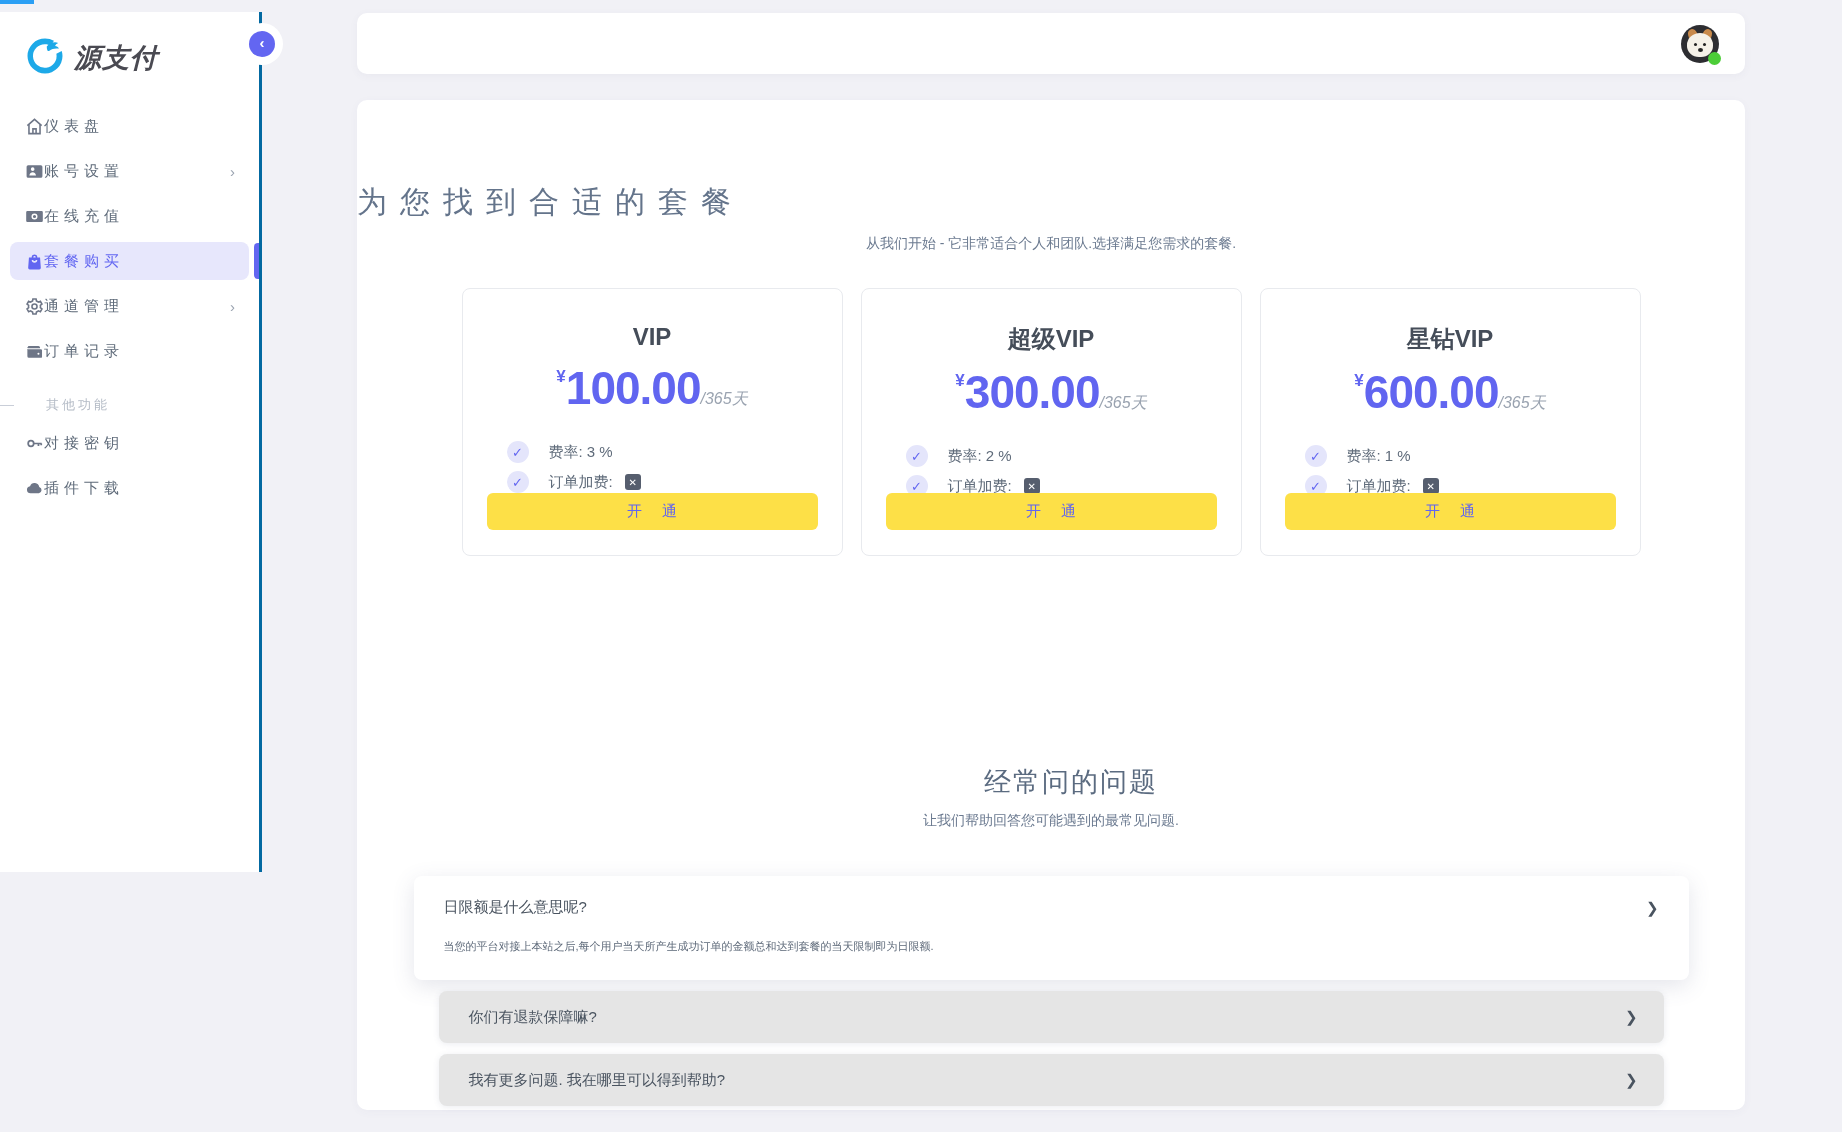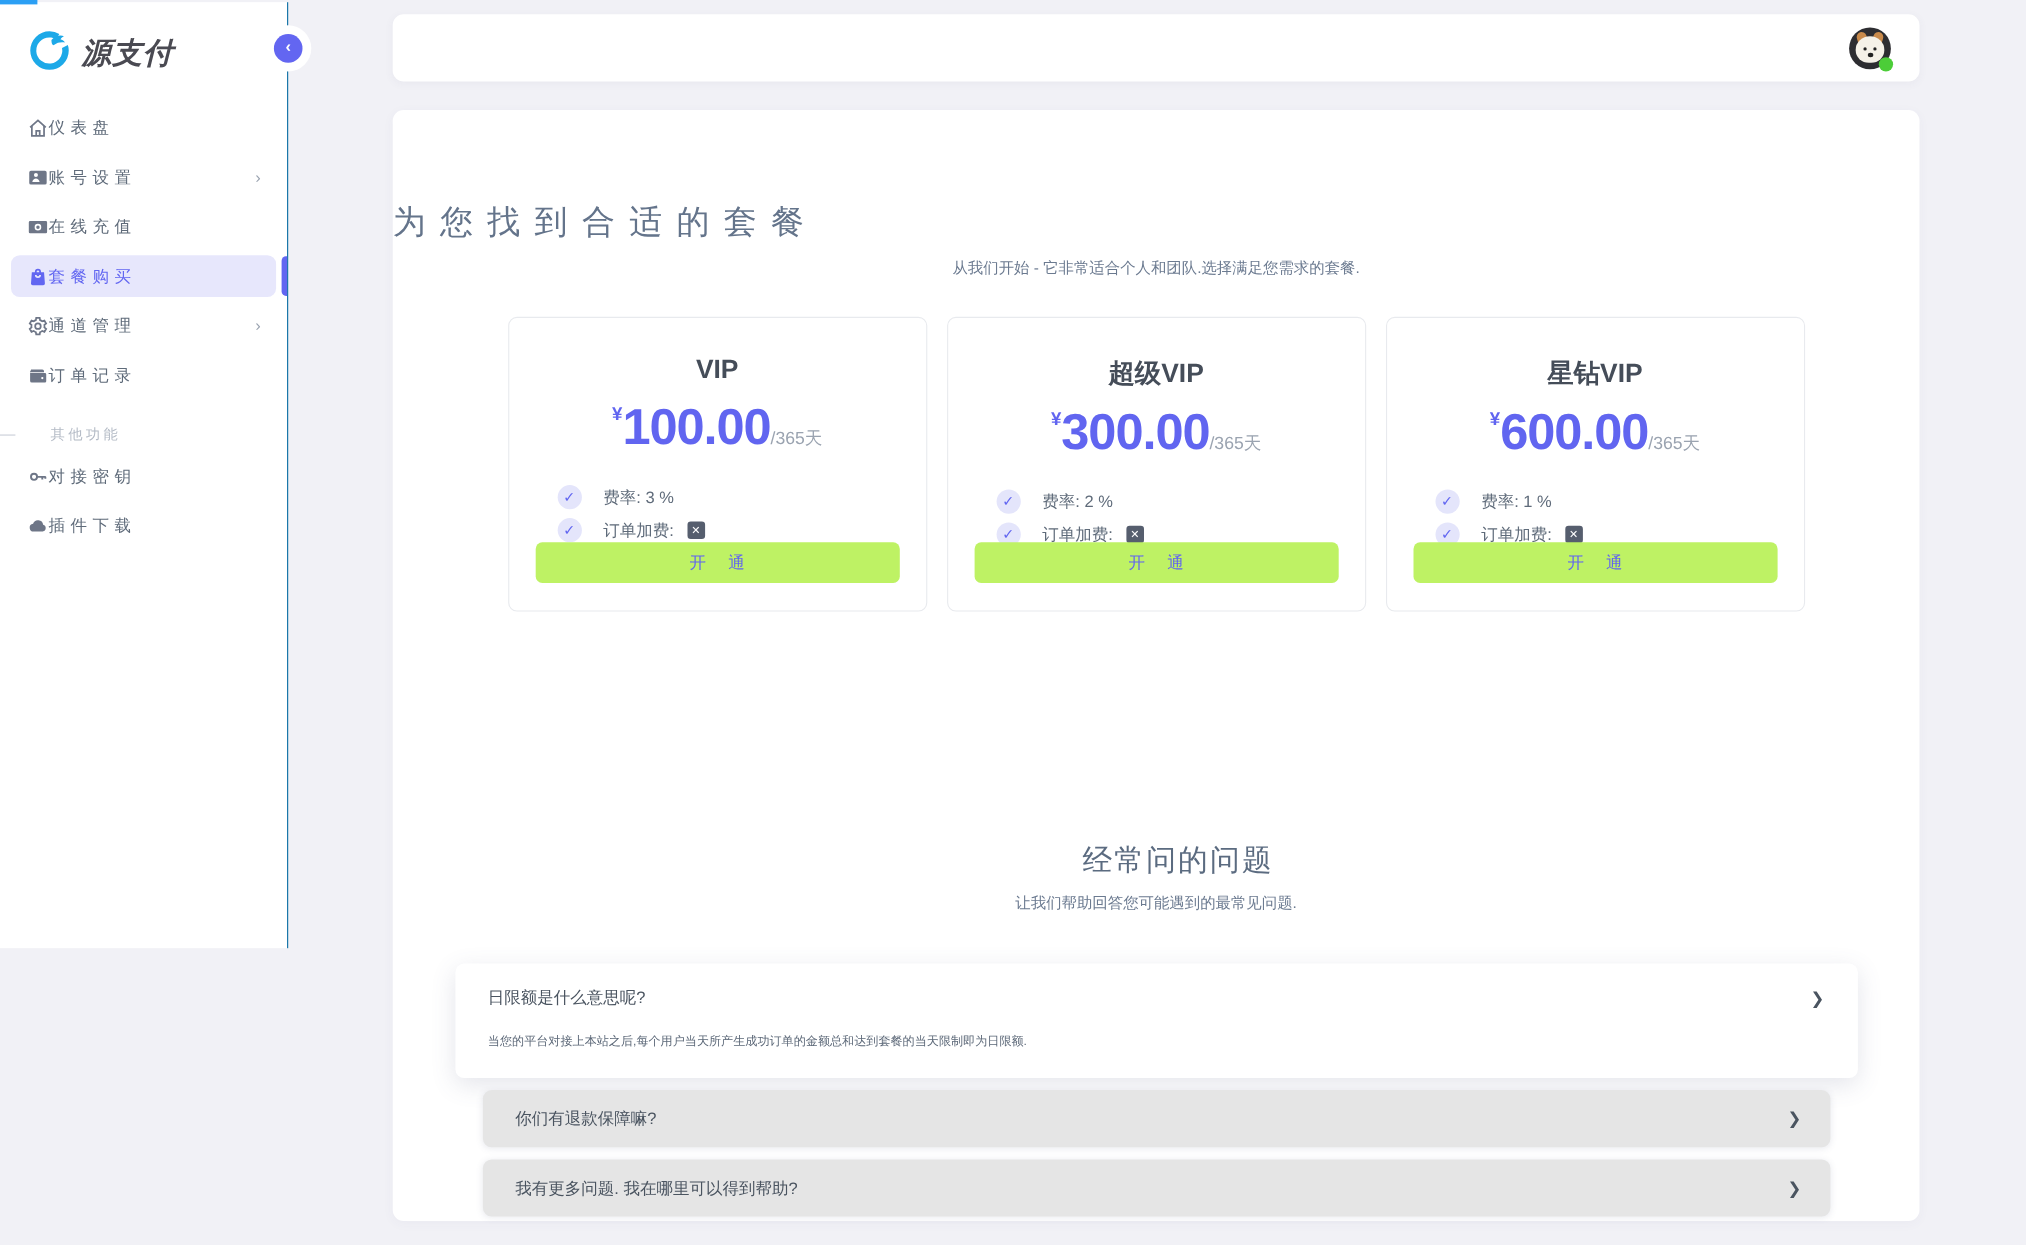--- a/index.html
+++ b/index.html
@@ -7,22 +7,22 @@
   body {
     font-family:"Liberation Sans","DejaVu Sans",sans-serif;
     background:#f1f1f6; overflow:hidden; position:relative;
     color:#5c6b80;
   }
   
   .loadbar { position:absolute; top:0; left:0; width:34px; height:4px; background:#2b9ff4; z-index:50; }
 
   
   .sidebar {
-    position:absolute; top:2px; left:0; width:262px; height:860px;
-    background:#ffffff; border-right:1px solid #0369a1; z-index:10;
+    position:absolute; top:12px; left:0; width:262px; height:860px;
+    background:#ffffff; border-right:3px solid #0369a1; z-index:10;
   }
   .logo { display:flex; align-items:center; gap:8px; padding:22px 0 0 24px; height:70px; }
   .logo-text { font-size:27px; font-weight:800; color:#4a4a52; letter-spacing:1px; font-style:italic; }
   .menu { padding:18px 0 0 0; }
   .menu-item {
     position:relative; display:flex; align-items:center; 
     height:38px; margin:7px 10px; padding:0 14px; border-radius:8px;
     color:#5f6b7a; font-size:15px; cursor:pointer;text-align:center;
   }
   .menu-item .label { letter-spacing:5px; }
@@ -87,34 +87,34 @@
 
   .plans { display:flex; justify-content:center; gap:18px; margin-top:35px; }
   .plan {
     width:381px; height:268px; border:1px solid #e8eaee; border-radius:8px;
     background:#fff; position:relative; padding:34px 24px 0 24px;
   }
   .plan-name { text-align:center; font-size:24px; font-weight:700; color:#454d59; }
   .plan-price { text-align:center; margin-top:10px; white-space:nowrap; }
   .plan-price .cur { font-size:17px; font-weight:700; color:#6165f0; vertical-align:22px; }
   .plan-price .amt { font-size:46px; font-weight:700; color:#6165f0; letter-spacing:-1px; }
-  .plan-price .per { font-size:16px; color:#9aa3b0; }
+  .plan-price .per { font-size:16px; color:#9aa3b0;font-style:italic; }
   .plan-feats { margin-top:22px; padding-left:20px; }
   .feat { display:flex; align-items:center; gap:20px; height:30px; font-size:15px; color:#5f6b7a; }
   .check {
     width:22px; height:22px; border-radius:50%; background:#e4e5fb; color:#6266f1;
     font-size:13px; display:flex; align-items:center; justify-content:center; flex:0 0 22px;
   }
   .xbadge {
     display:inline-flex; width:16px; height:16px; border-radius:3px; background:#565e6e;
     color:#fff; font-size:10px; align-items:center; justify-content:center; margin-left:2px;
   }
   .plan-btn {
     position:absolute; left:24px; right:24px; bottom:25px; height:37px;
-    background:#bef264; border:none; border-radius:6px; cursor:pointer;
+    background:#fde047; border:none; border-radius:6px; cursor:pointer;
     color:#6165f0; font-size:15px; letter-spacing:8px; text-indent:8px;
     font-family:inherit;
   }
 
   
   .faq-title {
     margin-top:208px; text-align:center; font-size:27px; font-weight:400;
     color:#5b6b80; letter-spacing:2px;padding-left:40px;
   }
   .faq-subtitle { margin-top:12px; text-align:center; font-size:14px; color:#6b7a90; }

